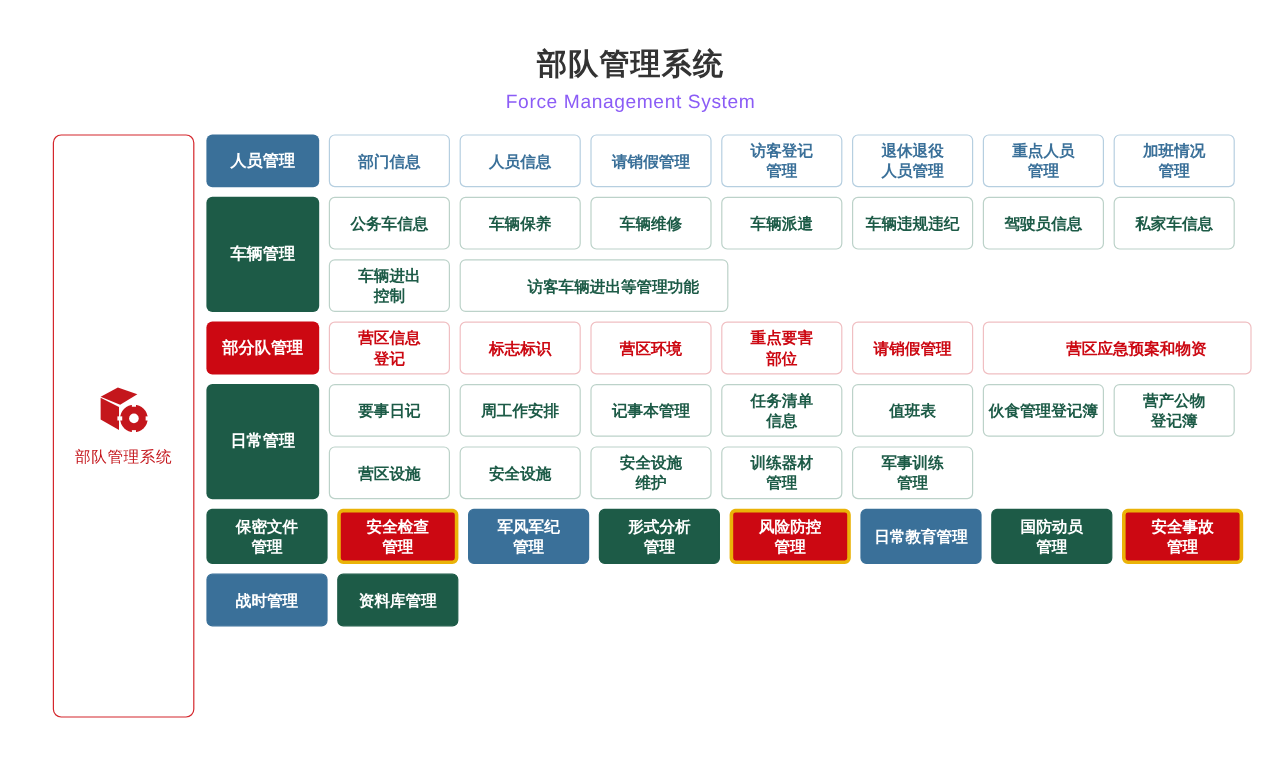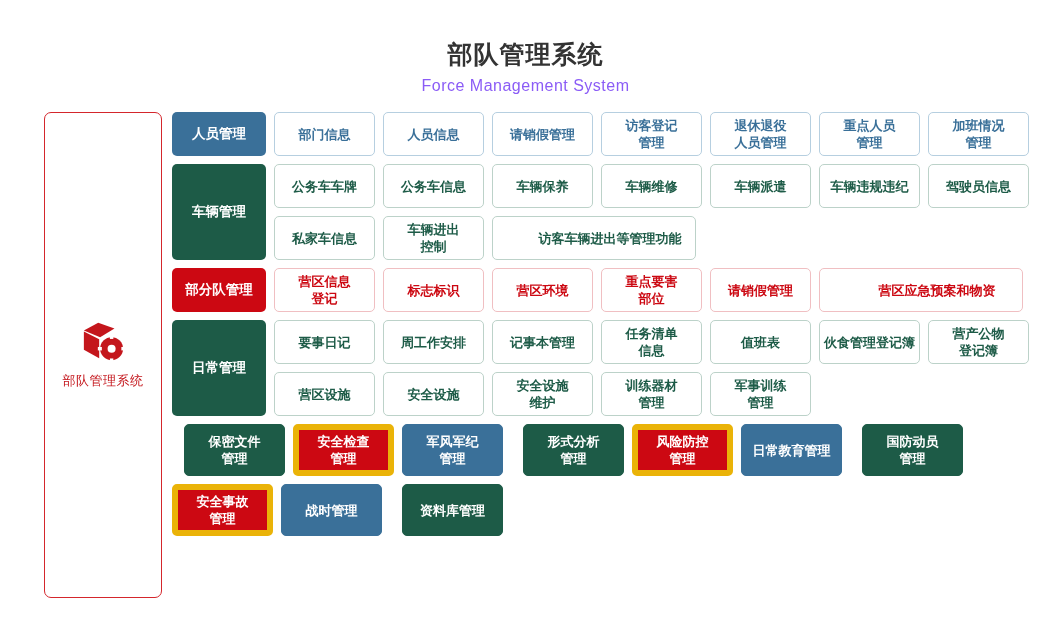--- a/index.html
+++ b/index.html
@@ -112,31 +112,31 @@
     display: flex;
     align-items: center;
     justify-content: center;
     text-align: center;
     font-size: 13px;
     font-weight: bold;
     line-height: 17px;
     padding: 3px 4px;
     background: #ffffff;
   }
-  .card.wide { width: 204px; padding-left: 36px; }
+  .card.wide { width: 224px; padding-left: 36px; }
 
   
   .card.out-blue  { border: 1px solid #b6cfe0; color: #3a7099; }
   .card.out-green { border: 1px solid #bcd2c9; color: #1d5b47; }
   .card.out-red   { border: 1px solid #f0bfc2; color: #cc0812; }
 
   
   .card.fill-blue  { background: #3a7099; color: #ffffff; border: 1px solid #3a7099; }
-  .card.fill-green { background: #1d5b47; color: #ffffff; border: 1px solid #1d5b47; margin-left: 12px; }
-  .card.fill-red   { background: #cc0812; color: #ffffff; border: 6px solid #eab308; }
+  .card.fill-green { background: #1d5b47; color: #ffffff; border: 1px solid #1d5b47; }
+  .card.fill-red   { background: #cc0812; color: #ffffff; border: 3px solid #eab308; }
 
   .bg-blue  { background: #3a7099; }
   .bg-green { background: #1d5b47; }
   .bg-red   { background: #cc0812; text-align: center; }
 </style>
 </head>
 <body>
 
 <div class="page">
 
@@ -176,21 +176,20 @@
             <div class="card out-blue">请销假管理</div>
             <div class="card out-blue">访客登记<br>管理</div>
             <div class="card out-blue">退休退役<br>人员管理</div>
             <div class="card out-blue">重点人员<br>管理</div>
             <div class="card out-blue">加班情况<br>管理</div>
           </div>
         </div>
         <div class="section">
           <div class="cat-header bg-green">车辆管理</div>
           <div class="cards">
-            <div class="card out-green">公务车车牌</div>
             <div class="card out-green">公务车信息</div>
             <div class="card out-green">车辆保养</div>
             <div class="card out-green">车辆维修</div>
             <div class="card out-green">车辆派遣</div>
             <div class="card out-green">车辆违规违纪</div>
             <div class="card out-green">驾驶员信息</div>
             <div class="card out-green">私家车信息</div>
             <div class="card out-green">车辆进出<br>控制</div>
             <div class="card out-green wide">访客车辆进出等管理功能</div>
           </div>

